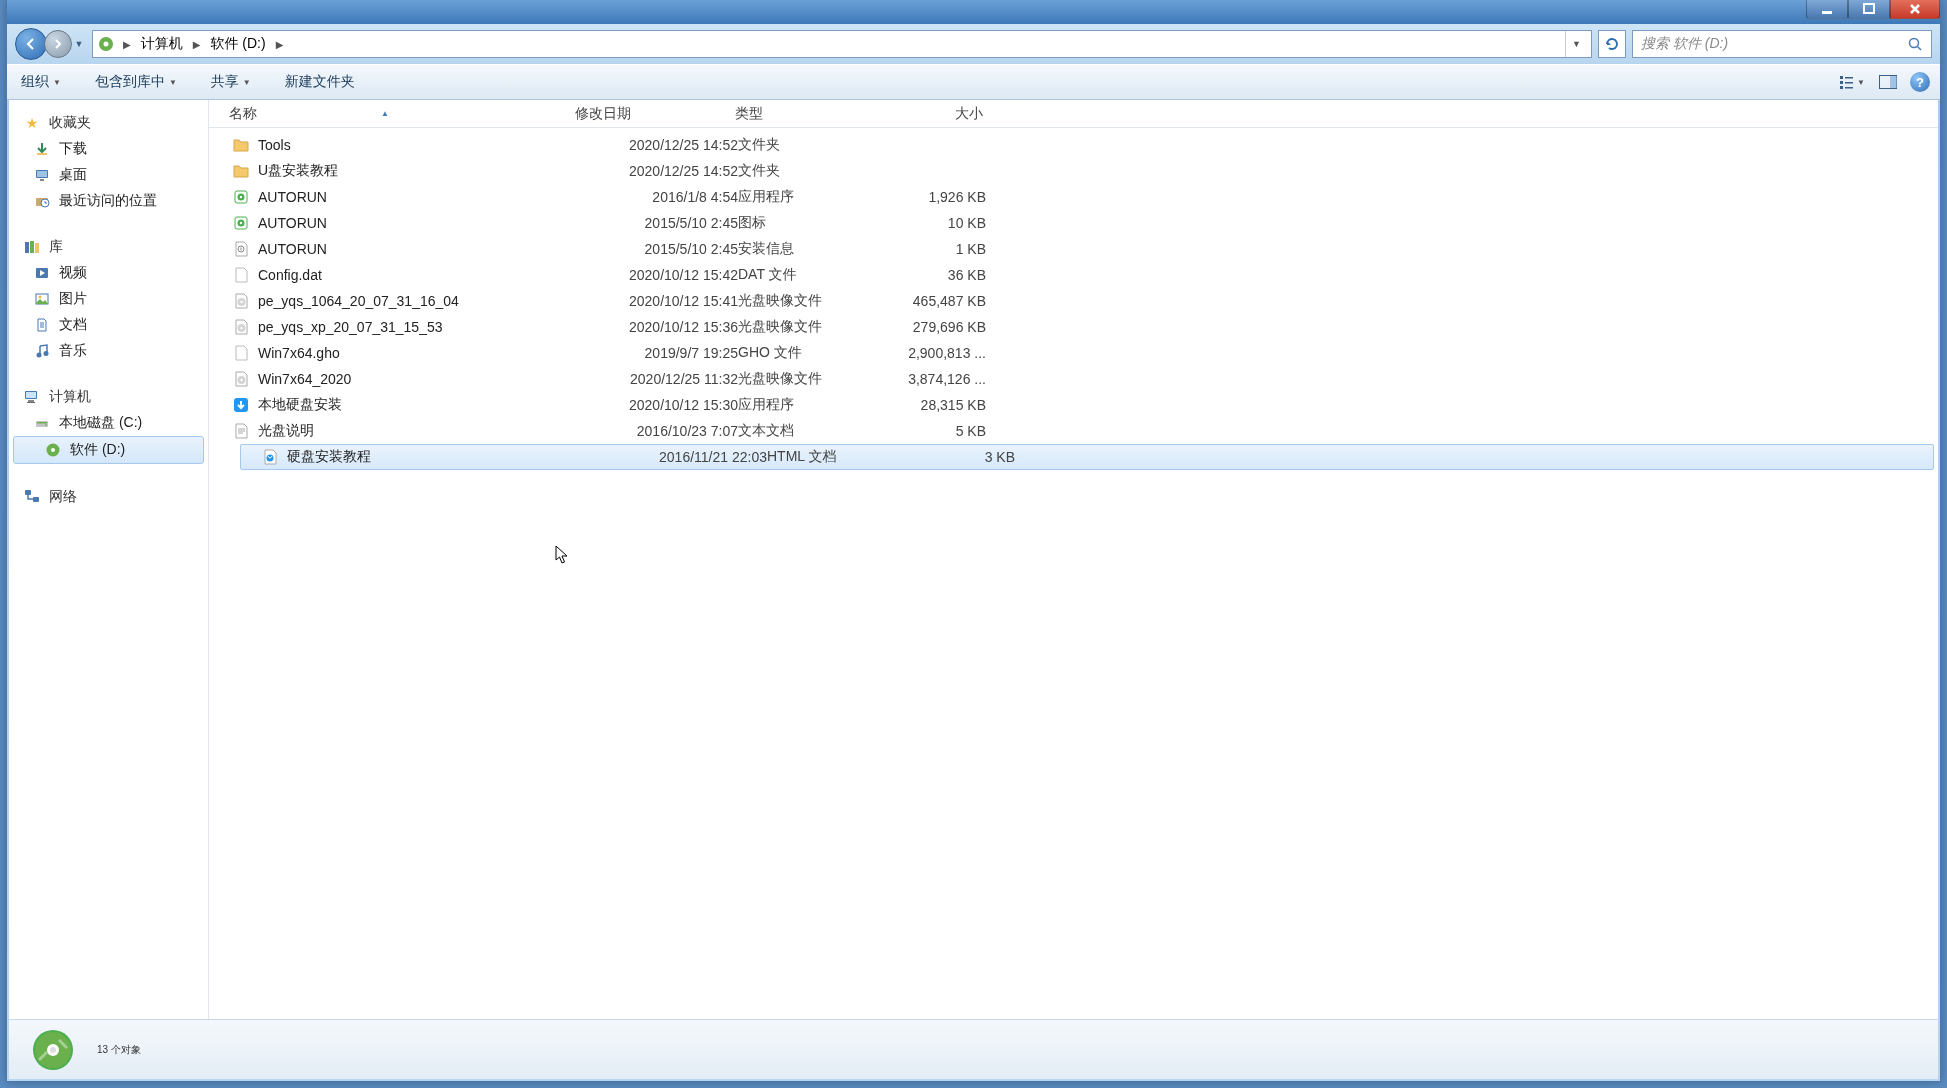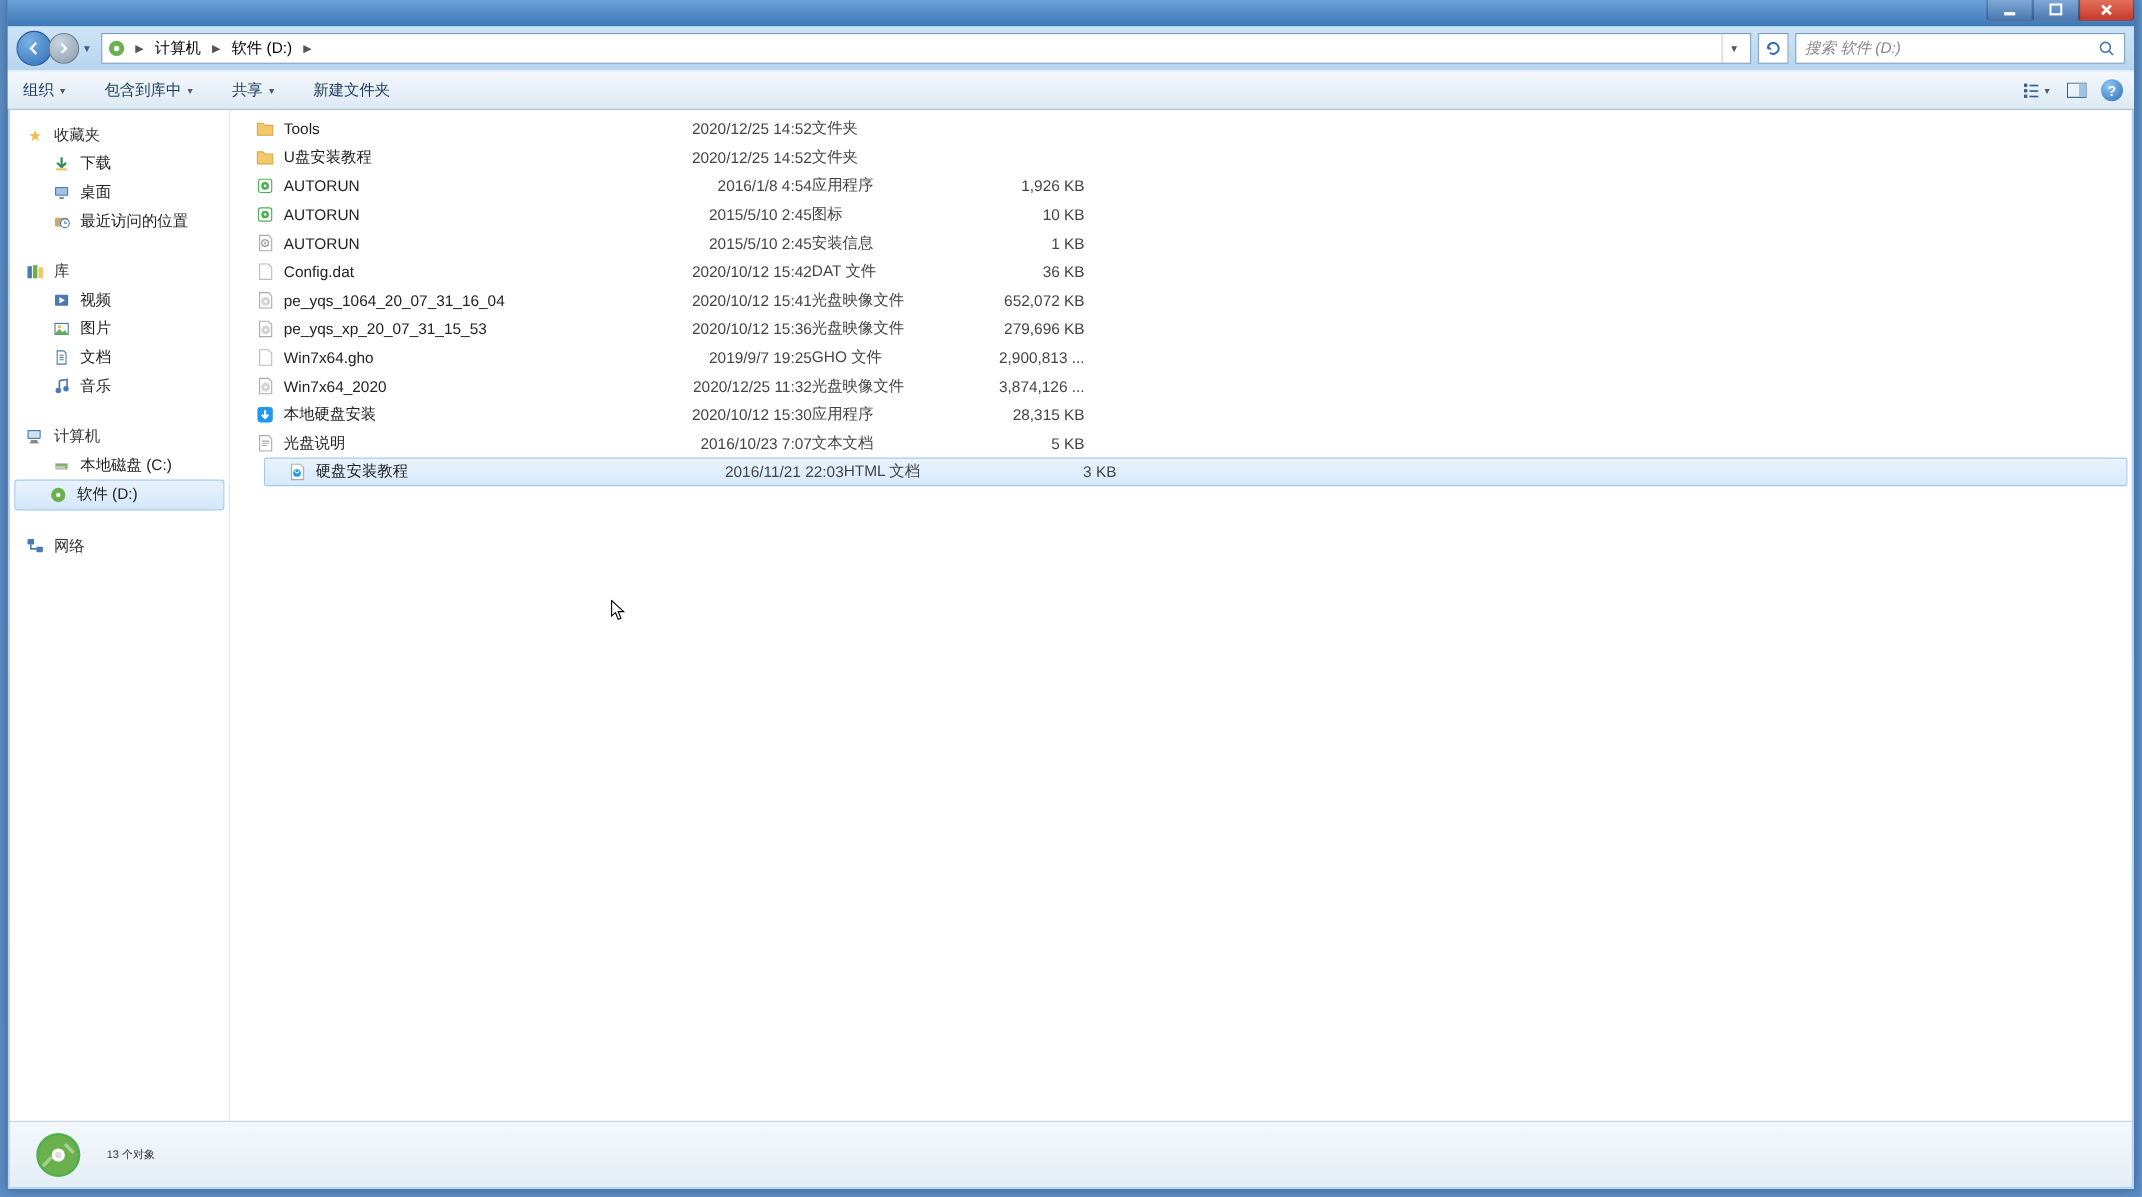--- a/index.html
+++ b/index.html
@@ -46,21 +46,21 @@
 .view-btn { display: flex; align-items: center; gap: 4px; }
 .help-btn { width: 20px; height: 20px; border-radius: 50%; background: radial-gradient(circle at 35% 30%, #8fc6f6, #2e6db5); color: #fff; font-weight: bold; font-size: 13px; display: flex; align-items: center; justify-content: center; }
 
 
 .body { position: absolute; top: 100px; left: 2px; right: 2px; bottom: 62px; background: #fff; display: flex; }
 
 
 .sidebar { width: 200px; border-right: 1px solid #e0e6ec; padding: 10px 0; font-size: 14px; overflow: auto; }
 .sb-group { margin-bottom: 20px; }
 .sb-head { display: flex; align-items: center; gap: 8px; padding: 4px 14px; color: #333; }
-.sb-item { display: flex; align-items: center; gap: 8px; padding: 4px 14px 4px 38px; color: #222; }
+.sb-item { display: flex; align-items: center; gap: 8px; padding: 4px 14px 4px 24px; color: #222; }
 .sb-item.sel { background: linear-gradient(to bottom, #e8f2fc, #d4e7fa); border: 1px solid #a6c8ea; border-radius: 3px; margin: 0 4px; padding-left: 30px; }
 .sb-icon { width: 18px; height: 18px; display: inline-flex; align-items: center; justify-content: center; font-size: 14px; }
 .ic-star { color: #f5b941; }
 .ic-dl { color: #6ab04c; }
 .ic-desk { color: #4a79b0; }
 .ic-recent { color: #7a9cbf; }
 .ic-lib { color: #c49a6c; }
 .ic-vid { color: #4a79b0; }
 .ic-pic { color: #6ab04c; }
 .ic-doc { color: #4a79b0; }
@@ -355,20 +355,29 @@
                 <rect x="10" y="9" width="6" height="5" fill="#4a79b0" rx="1"></rect>
                 <path d="M5 7 L5 11 L10 11" stroke="#4a79b0" fill="none" stroke-width="1.5"></path>
               </svg>
           </span>
           <span>网络</span>
         </div>
       </div>
     </div>
 
     <div class="file-area">
+      <div class="columns">
+        <div class="col-name">
+          <span>名称</span>
+          <span class="sort-ind">▲</span>
+        </div>
+        <div class="col-date">修改日期</div>
+        <div class="col-type">类型</div>
+        <div class="col-size">大小</div>
+      </div>
       <div class="file-list" id="file-list">
           <div class="file-row">
             <div class="file-name-cell">
               <span class="file-icon fi-folder">
                 <svg width="18" height="18">
                   <path d="M2 4 L7 4 L9 6 L16 6 L16 15 L2 15 Z" fill="#f5c96b" stroke="#d4a94a"></path>
                 </svg>
               </span>
               <span>Tools</span>
             </div>
@@ -453,21 +462,21 @@
                 <svg width="18" height="18">
                   <path d="M4 2 L12 2 L15 5 L15 16 L4 16 Z" fill="#fff" stroke="#aaa"></path>
                   <circle cx="9.5" cy="10" r="4" fill="#d4d4d4"></circle>
                   <circle cx="9.5" cy="10" r="1.2" fill="#fff"></circle>
                 </svg>
               </span>
               <span>pe_yqs_1064_20_07_31_16_04</span>
             </div>
             <div class="file-date-cell">2020/10/12 15:41</div>
             <div class="file-type-cell">光盘映像文件</div>
-            <div class="file-size-cell">652,072 KB</div>
+            <div class="file-size-cell">465,487 KB</div>
           </div>
           <div class="file-row">
             <div class="file-name-cell">
               <span class="file-icon fi-iso">
                 <svg width="18" height="18">
                   <path d="M4 2 L12 2 L15 5 L15 16 L4 16 Z" fill="#fff" stroke="#aaa"></path>
                   <circle cx="9.5" cy="10" r="4" fill="#d4d4d4"></circle>
                   <circle cx="9.5" cy="10" r="1.2" fill="#fff"></circle>
                 </svg>
               </span>

